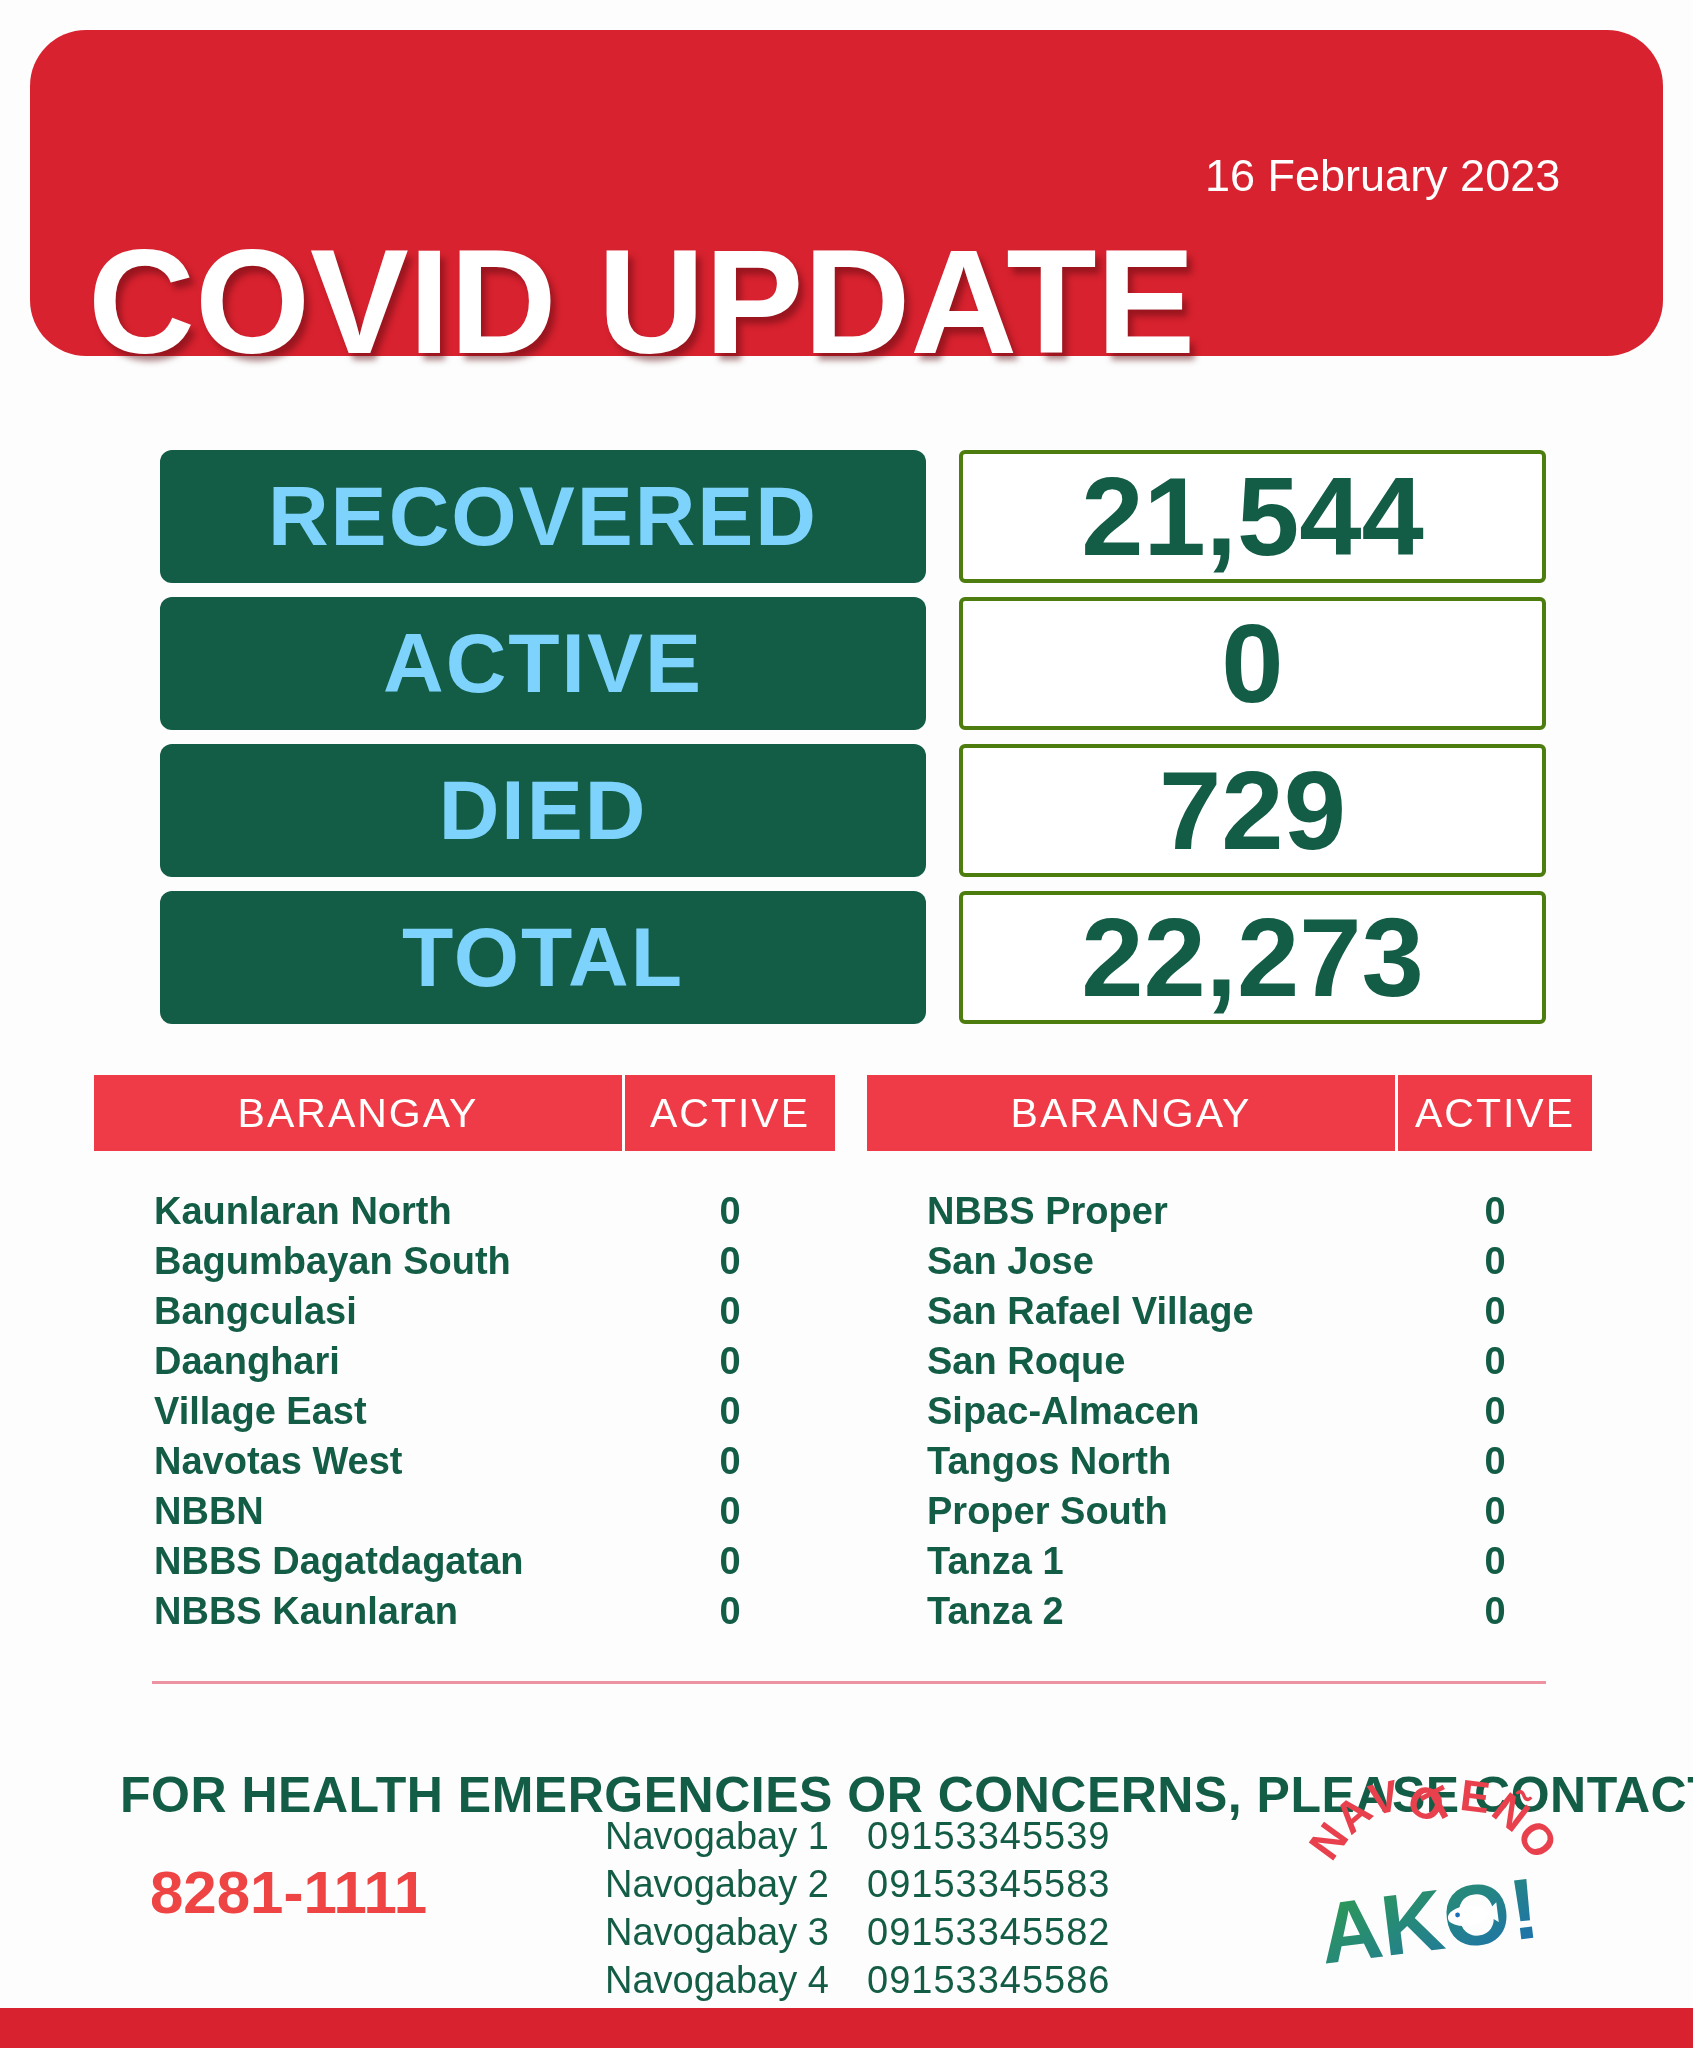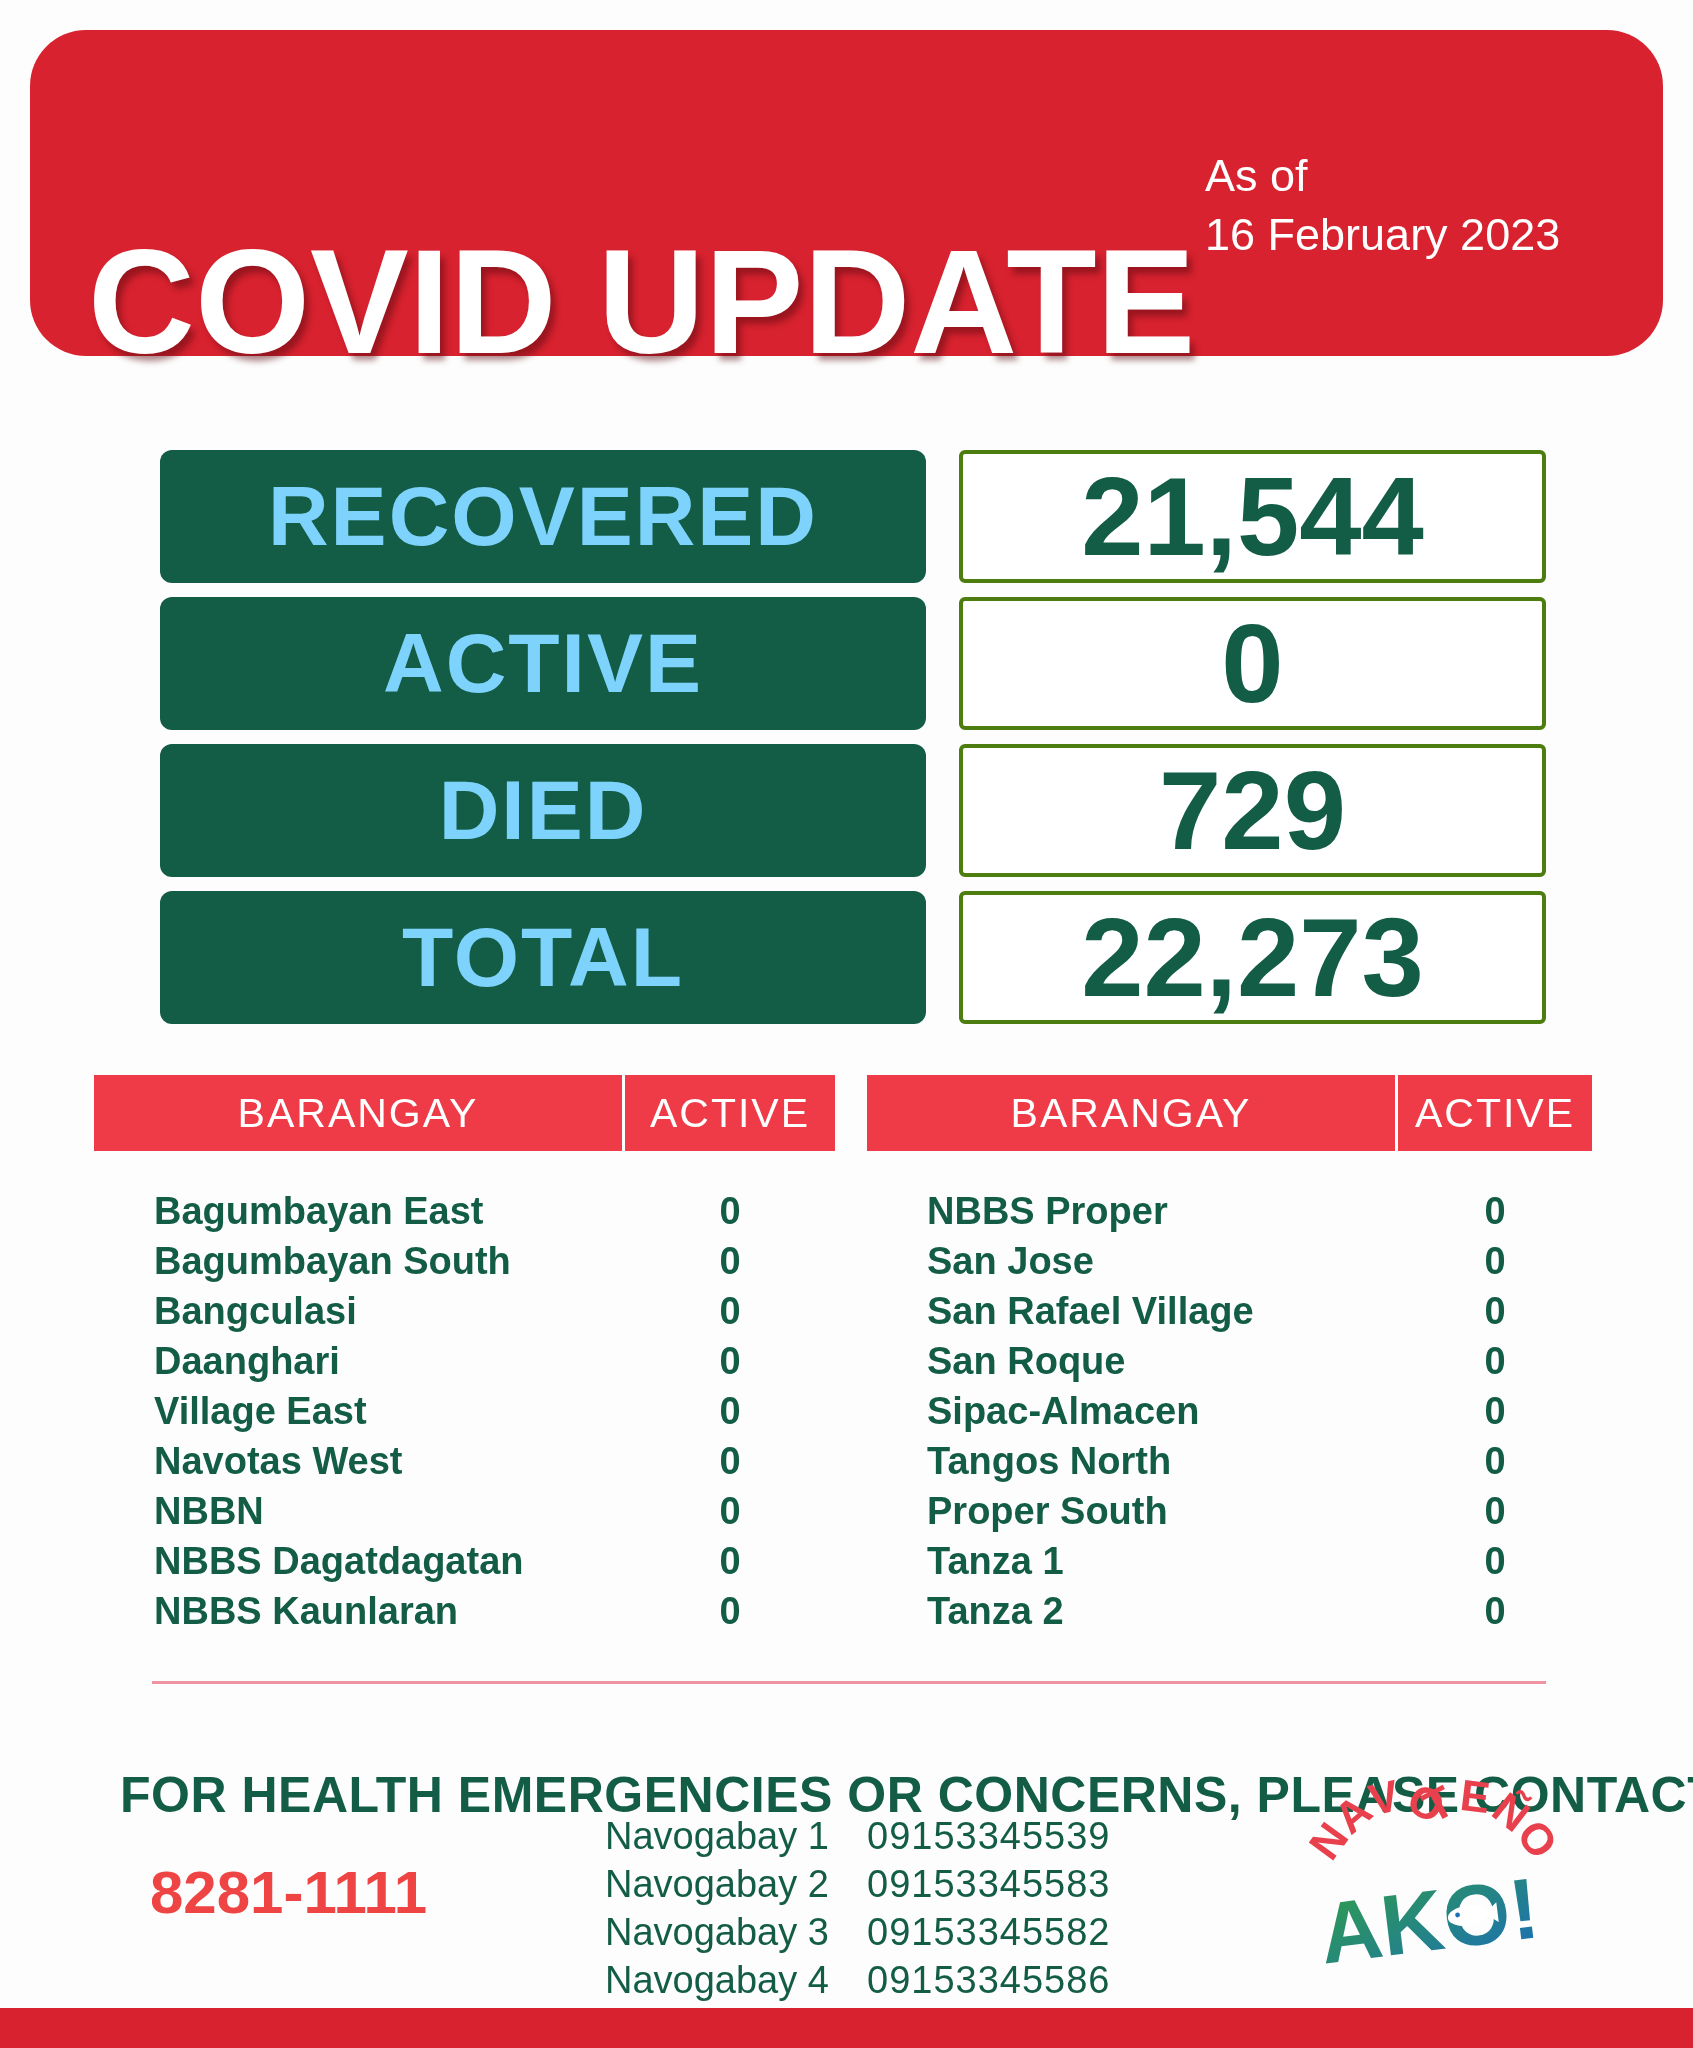--- a/index.html
+++ b/index.html
@@ -61,21 +61,20 @@
     background:#d8222f;}
 </style>
 </head>
 <body>
 
 <div class="page">
 
   <header class="banner">
     <h1 class="title">COVID UPDATE</h1>
     <div class="asof">
-      <div>As of</div>
       <div>16 February 2023</div>
     </div>
   </header>
 
   <section>
     <div class="stat-row r0">
       <div class="stat-label">RECOVERED</div>
       <div class="stat-value">21,544</div>
     </div>
     <div class="stat-row r1">
@@ -93,21 +92,21 @@
   </section>
 
   <section class="btable left">
     <div class="thead">
       <div class="th-barangay">BARANGAY</div>
       <div class="th-divider"></div>
       <div class="th-active">ACTIVE</div>
     </div>
     <div class="tbody">
       <div class="trow">
-          <div class="td-barangay">Bagumbayan East</div>
+          <div class="td-barangay">Kaunlaran North</div>
           <div class="td-active">0</div>
         </div>
       <div class="trow">
           <div class="td-barangay">Bagumbayan South</div>
           <div class="td-active">0</div>
         </div>
       <div class="trow">
           <div class="td-barangay">Bangculasi</div>
           <div class="td-active">0</div>
         </div>

